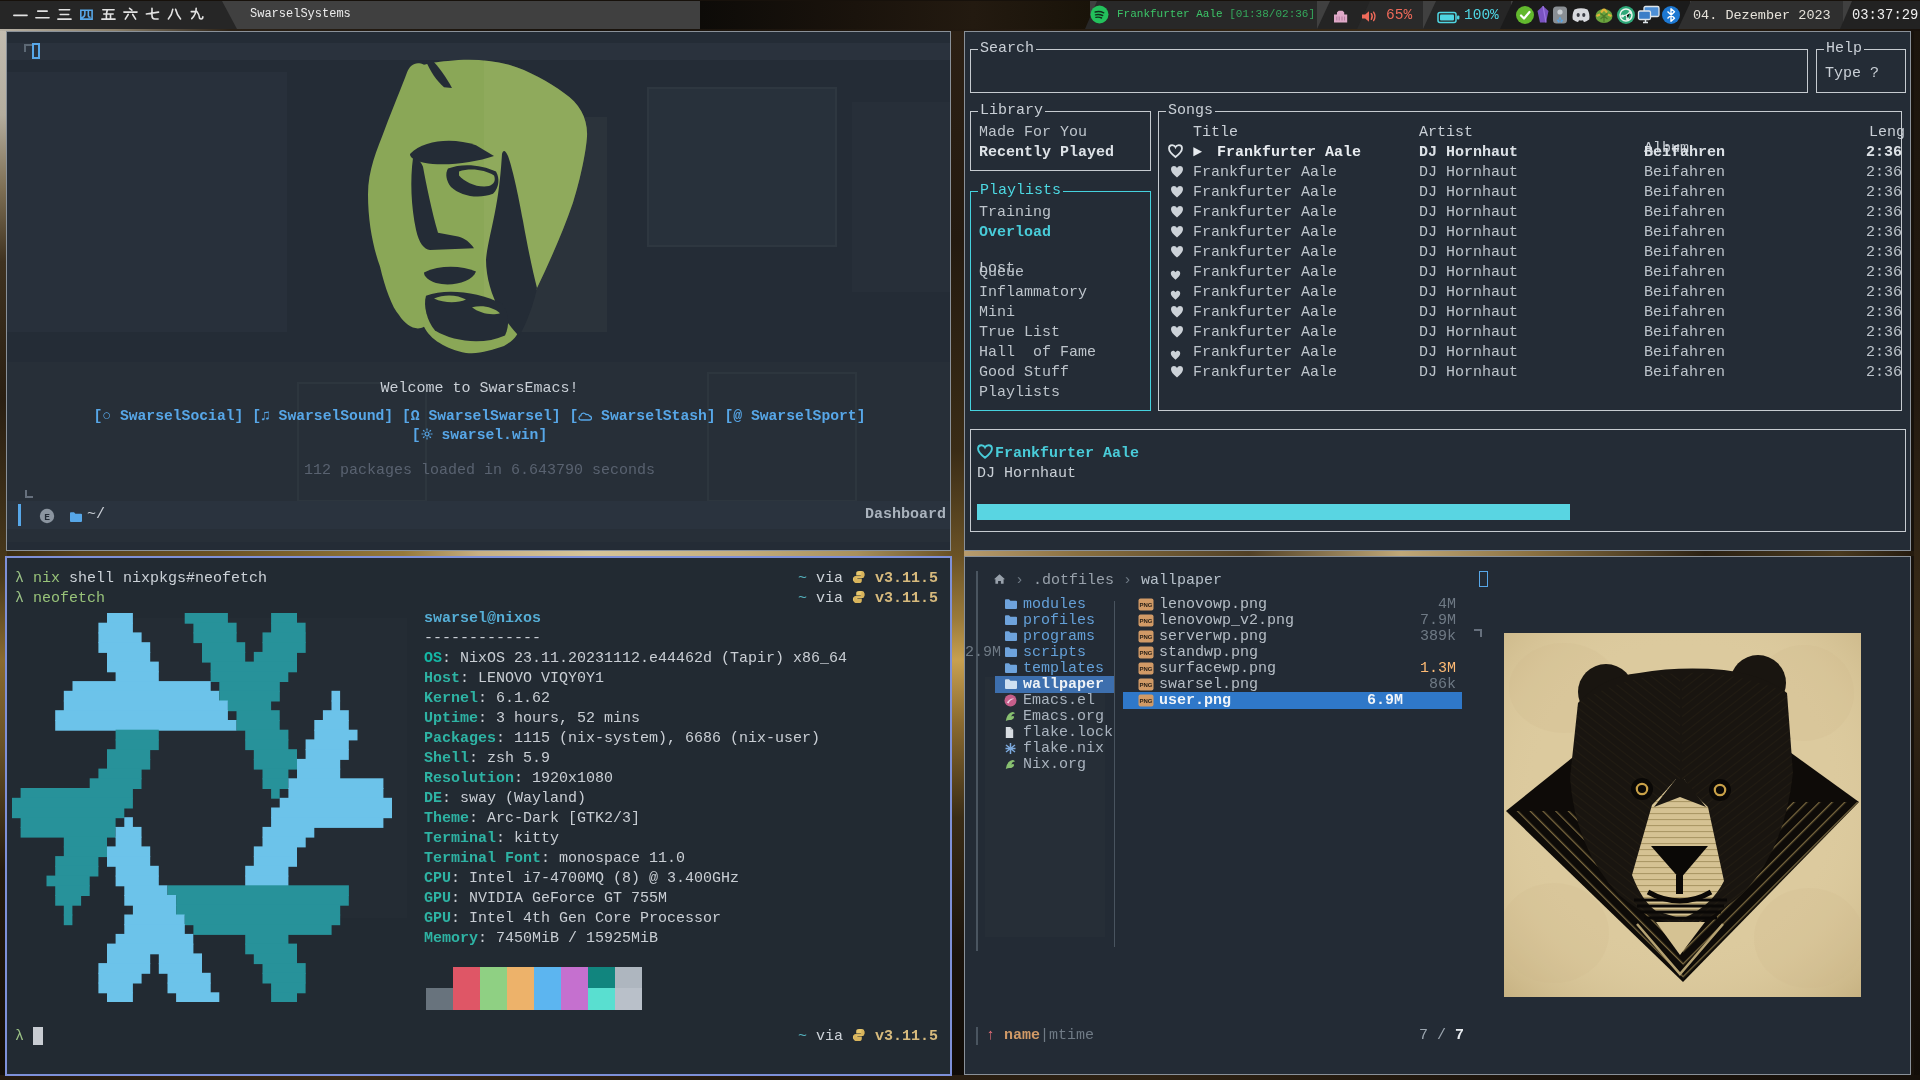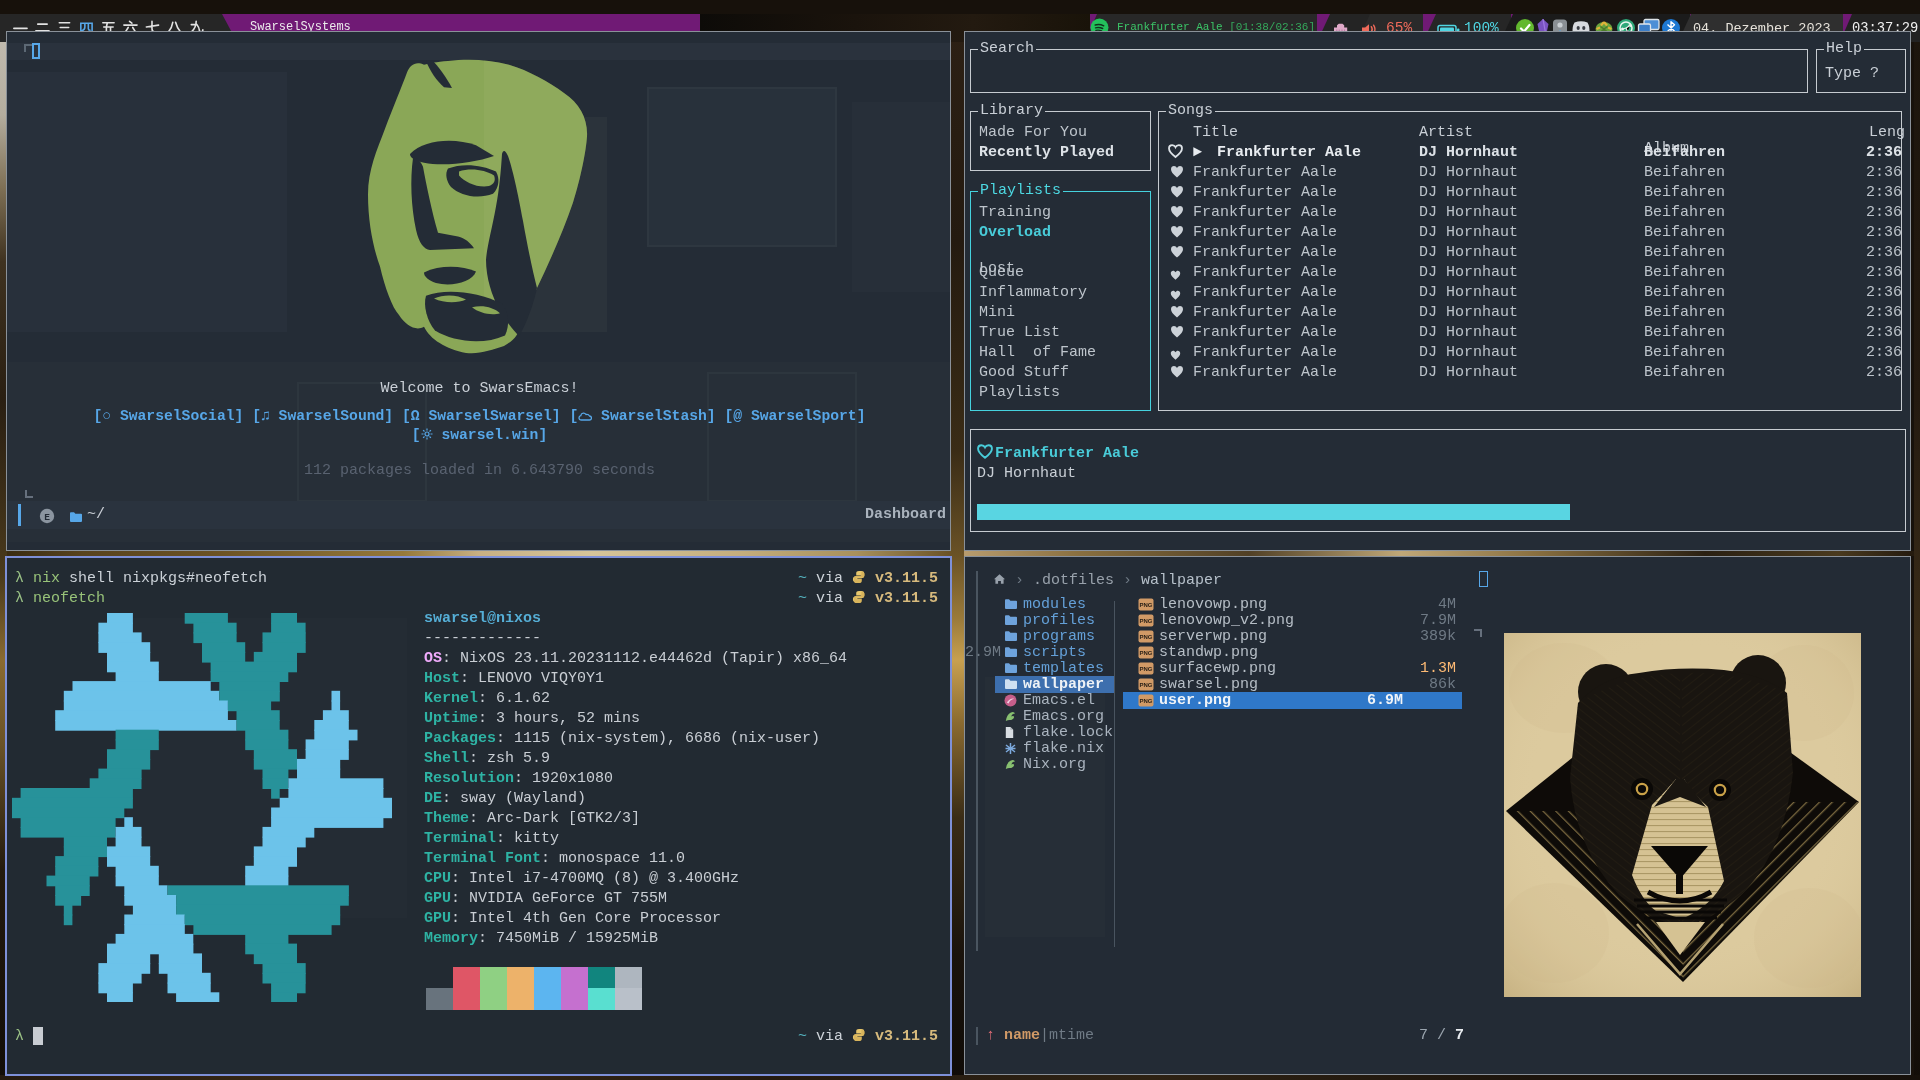--- a/index.html
+++ b/index.html
@@ -9,21 +9,21 @@
 </style></head><body>
 
 <div class="abs" style="left:0;top:28px;width:1920px;height:4px;background:linear-gradient(90deg,#b8b2a6 0%,#8a7f6a 6%,#2a2015 12%,#18120c 30%,#241a10 55%,#3a2a16 72%,#18110b 100%)"></div>
 <div class="abs" style="left:0;top:31px;width:7px;height:1049px;background:linear-gradient(180deg,#c2bcb0 0%,#b4ad9e 8%,#7e6f54 15%,#3f3220 22%,#2a1f12 35%,#4a3a1c 52%,#8a6a30 60%,#6a5226 68%,#241a0e 80%,#120d08 100%)"></div>
 <div class="abs" style="left:951px;top:31px;width:13px;height:1049px;background:linear-gradient(180deg,#2c2014 0%,#241a10 20%,#3a2c16 40%,#6a5226 50%,#9a7a3a 56%,#c8a050 60%,#8a6a30 66%,#3a2c16 75%,#1a130c 88%,#0f0b07 100%)"></div>
 <div class="abs" style="left:1914px;top:31px;width:6px;height:1049px;background:linear-gradient(180deg,#1c150d 0%,#241a10 35%,#3a2c18 58%,#241a10 75%,#120d08 100%)"></div>
 <div class="abs" style="left:7px;top:551px;width:944px;height:5px;background:linear-gradient(90deg,#3a2c12 0%,#58431e 8%,#6b5224 22%,#96793a 42%,#c8b083 50%,#d6c59a 62%,#c4ad7c 78%,#a8905c 90%,#6a5226 100%)"></div>
 <div class="abs" style="left:964px;top:551px;width:950px;height:5px;background:linear-gradient(90deg,#b89c6e 0%,#8a7040 12%,#514025 30%,#c0a878 46%,#8a7040 60%,#2a2012 78%,#4a3a1e 92%,#241a0e 100%)"></div>
 <div class="abs" style="left:0;top:1075px;width:1920px;height:5px;background:linear-gradient(90deg,#241a10 0%,#3a2a16 18%,#241a10 40%,#2e2213 60%,#1c140c 80%,#16100a 100%)"></div>
 
-<div class="abs" style="left:0;top:14px;width:1920px;height:28px;background:#701a75">
+<div class="abs" style="left:0;top:1px;width:1920px;height:28px;background:#404040">
  <div class="abs" style="left:700px;top:0;width:390px;height:28px;background:linear-gradient(90deg,#0d0b08,#1a130c 40%,#231a10 70%,#191309 100%)"></div>
  <div class="abs" style="left:0;top:0;width:237px;height:28px;background:#262626;clip-path:polygon(0 0,222px 0,237px 100%,0 100%)"></div>
  <div class="abs" style="left:12px;top:5px;white-space:nowrap"><span style="display:inline-block;width:22px"><svg width="17" height="17" style="vertical-align:-3px" viewBox="0 0 17 17">
           <g transform="scale(0.94)">
             <path d="M2,10 H16" fill="none" stroke="#e2e2e2" stroke-width="1.7" stroke-linecap="round"></path>
           </g>
         </svg></span><span style="display:inline-block;width:22px"><svg width="17" height="17" style="vertical-align:-3px" viewBox="0 0 17 17">
           <g transform="scale(0.94)">
             <path d="M4,5.5 H14 M2,12.5 H16" fill="none" stroke="#e2e2e2" stroke-width="1.7" stroke-linecap="round"></path>
           </g>
@@ -311,21 +311,21 @@
  <div class="abs" style="left:8px;top:32px;white-space:nowrap"><span style="color:#9ac185">λ</span> <span style="color:#98c379">neofetch</span></div>
  <div class="abs" style="right:12px;top:32px;white-space:nowrap"><span style="color:#56b6c2">~</span> <span style="color:#ccd2d8">via</span> <svg width="14" height="14" style="vertical-align:-2px" viewBox="0 0 14 14">
         <g transform="scale(0.9333333333333333)">
           <path d="M7.5,1 q-3,0 -3,2.5 V6 h6 v1 H3.5 q-2.5,0 -2.5,3 q0,3 2.5,3 H5 v-2.5 q0,-2 2,-2 h4 q2,0 2,-2 V3.5 q0,-2.5 -3,-2.5 Z" fill="#e8c76c"></path>
           <path d="M7.5,14 q3,0 3,-2.5 V9 h-6 V8 h6.5 q2.5,0 2.5,-3 q0,-3 -2.5,-3 H10 v2.5 q0,2 -2,2 H4 q-2,0 -2,2 v3 q0,2.5 3,2.5 Z" fill="#d8b45c"></path>
         </g>
       </svg> <span style="color:#d7ba7d;font-weight:bold">v3.11.5</span></div>
  <div class="abs" style="left:417px;top:51px;line-height:20px;font-size:15px;white-space:nowrap">
       <div style="color:#55aed6;font-weight:bold">swarsel@nixos</div>
       <div style="color:#c9ced4">-------------</div>
-      <div><span style="color:#f0abfc;font-weight:bold">OS</span><span style="color:#c9ced4">: NixOS 23.11.20231112.e44462d (Tapir) x86_64</span></div>
+      <div><span style="color:#14b8a6;font-weight:bold">OS</span><span style="color:#c9ced4">: NixOS 23.11.20231112.e44462d (Tapir) x86_64</span></div>
       <div><span style="color:#2eb3a4;font-weight:bold">Host</span><span style="color:#c9ced4">: LENOVO VIQY0Y1</span></div>
       <div><span style="color:#2eb3a4;font-weight:bold">Kernel</span><span style="color:#c9ced4">: 6.1.62</span></div>
       <div><span style="color:#2eb3a4;font-weight:bold">Uptime</span><span style="color:#c9ced4">: 3 hours, 52 mins</span></div>
       <div><span style="color:#2eb3a4;font-weight:bold">Packages</span><span style="color:#c9ced4">: 1115 (nix-system), 6686 (nix-user)</span></div>
       <div><span style="color:#2eb3a4;font-weight:bold">Shell</span><span style="color:#c9ced4">: zsh 5.9</span></div>
       <div><span style="color:#2eb3a4;font-weight:bold">Resolution</span><span style="color:#c9ced4">: 1920x1080</span></div>
       <div><span style="color:#2eb3a4;font-weight:bold">DE</span><span style="color:#c9ced4">: sway (Wayland)</span></div>
       <div><span style="color:#2eb3a4;font-weight:bold">Theme</span><span style="color:#c9ced4">: Arc-Dark [GTK2/3]</span></div>
       <div><span style="color:#2eb3a4;font-weight:bold">Terminal</span><span style="color:#c9ced4">: kitty</span></div>
       <div><span style="color:#2eb3a4;font-weight:bold">Terminal Font</span><span style="color:#c9ced4">: monospace 11.0</span></div>

